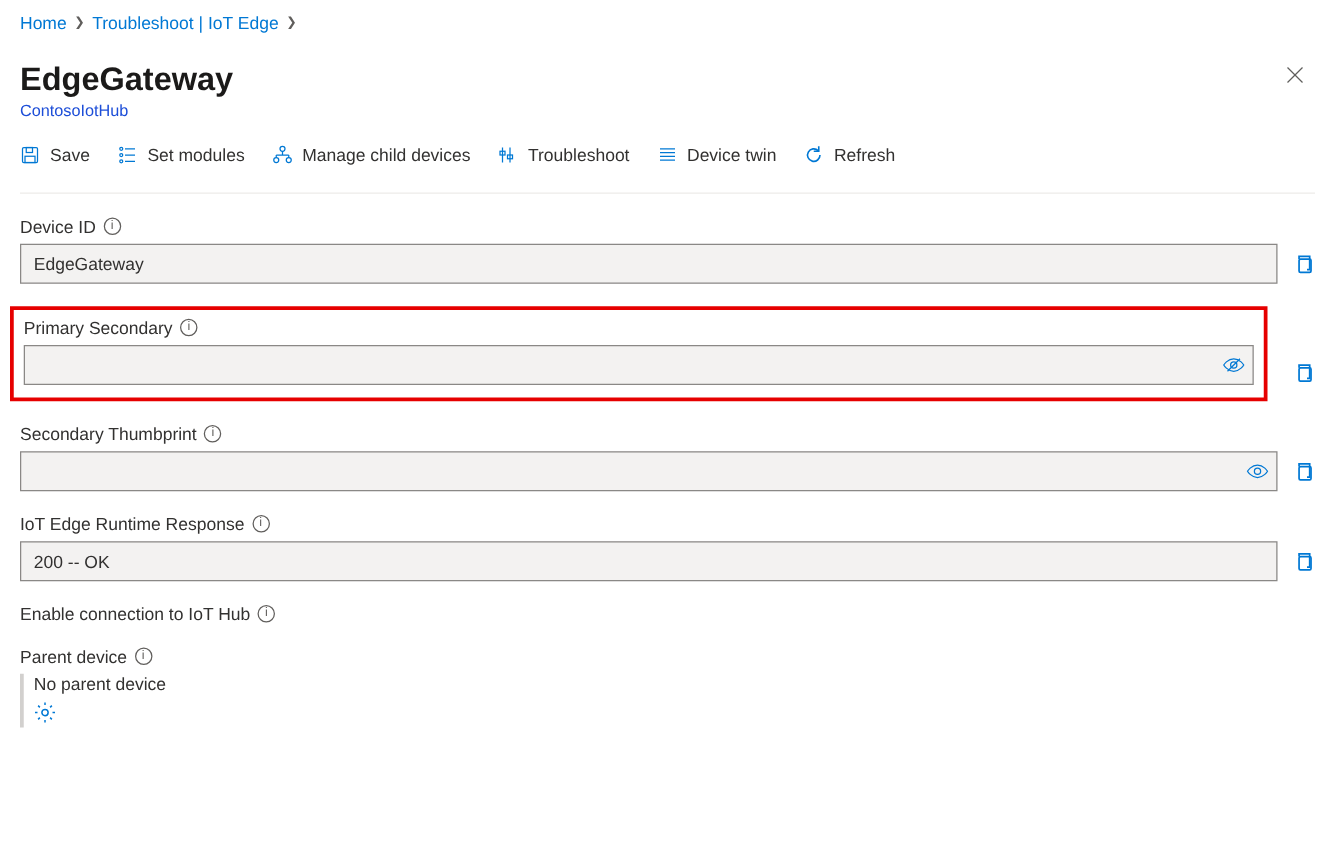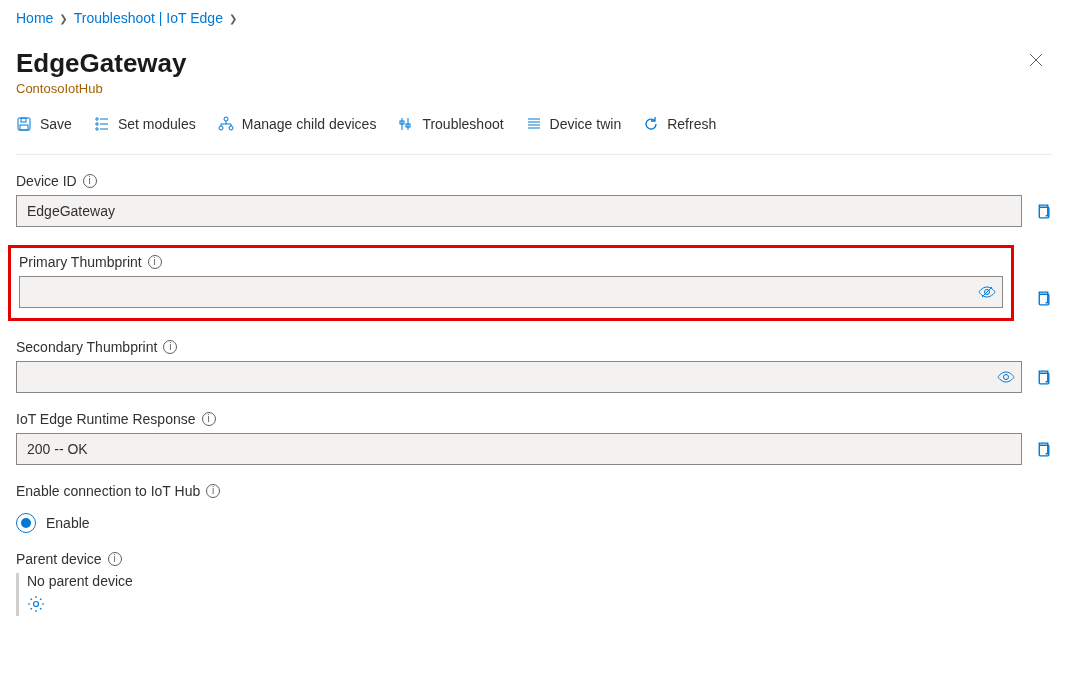--- a/index.html
+++ b/index.html
@@ -10,21 +10,21 @@
     background: #ffffff;
     margin: 0;
     padding: 10px 16px;
     width: 1068px;
   }
   a.crumb { color: #0078d4; text-decoration: none; }
   .breadcrumb { font-size: 14px; display: flex; align-items: center; gap: 6px; color: #0078d4; padding-bottom: 14px;}
   .chev { color: #605e5c; font-size: 10px; }
   .title-row { display: flex; align-items: flex-start; justify-content: space-between; margin-top: 8px;}
   h1 { font-size: 26px; font-weight: 600; margin: 0; line-height: 1.2; color:#1b1a19;}
-  .subtitle { color: #a16207; font-size: 13px; margin-top: 2px; margin-bottom: 14px;}
+  .subtitle { color: #1d4ed8; font-size: 13px; margin-top: 2px; margin-bottom: 14px;}
   .close-x { font-size: 18px; color: #605e5c; cursor: pointer; padding: 4px 8px;}
   .toolbar { display: flex; align-items: center; gap: 22px; padding: 6px 0 22px 0; border-bottom: 1px solid #edebe9; flex-wrap: wrap;}
   .tool-btn { display: inline-flex; align-items: center; gap: 8px; cursor: pointer; color: #323130; }
   .tool-btn svg { width: 16px; height: 16px; stroke:#0078d4; fill:none; }
   .field-section { margin-top: 18px; }
   .field-label { display: flex; align-items: center; gap: 6px; font-size: 14px; color: #323130; margin-bottom: 6px;}
   .info-icon { width: 14px; height: 14px; border: 1px solid #605e5c; border-radius: 50%; display:inline-flex;align-items:center;justify-content:center;font-size:10px;color:#605e5c;line-height:1;}
   .field-row { display: flex; align-items: center; gap: 12px; }
   .input-like {
     flex: 1;
@@ -149,21 +149,21 @@
           <rect x="4" y="4" width="9" height="10" rx="1"></rect>
           <path d="M4 4 V2 h8 v10 h-2"></path>
         </svg>
     </div>
   </div>
 </div>
 
 <div class="field-section" style="display:flex;align-items:flex-end;gap:12px;">
   <div class="highlight-box" style="flex:1;">
     <div class="field-label">
-      <span>Primary Thumbprint</span>
+      <span>Primary Secondary</span>
       <span class="info-icon">i</span>
     </div>
     <div class="field-row">
       <div class="input-like">
         <span></span>
         <div class="eye-btn">
           <svg viewBox="0 0 18 18">
               <path d="M1 9s3-5 8-5 8 5 8 5-3 5-8 5-8-5-8-5z"></path>
               <circle cx="9" cy="9" r="2.5"></circle>
               <line x1="14" y1="4" x2="4" y2="14" stroke-width="1"></line>
@@ -221,26 +221,20 @@
     </div>
   </div>
 </div>
 
 <div class="field-section">
   <div class="field-label">
     <span>Enable connection to IoT Hub</span>
     <span class="info-icon">i</span>
   </div>
   <div class="radio-group">
-    <div class="radio-row">
-      <div class="radio-outer selected">
-          <div class="radio-inner"></div>
-        </div>
-      <span>Enable</span>
-    </div>
   </div>
 </div>
 
 <div class="field-section">
   <div class="field-label">
     <span>Parent device</span>
     <span class="info-icon">i</span>
   </div>
   <div class="parent-box">
     <div>No parent device</div>

